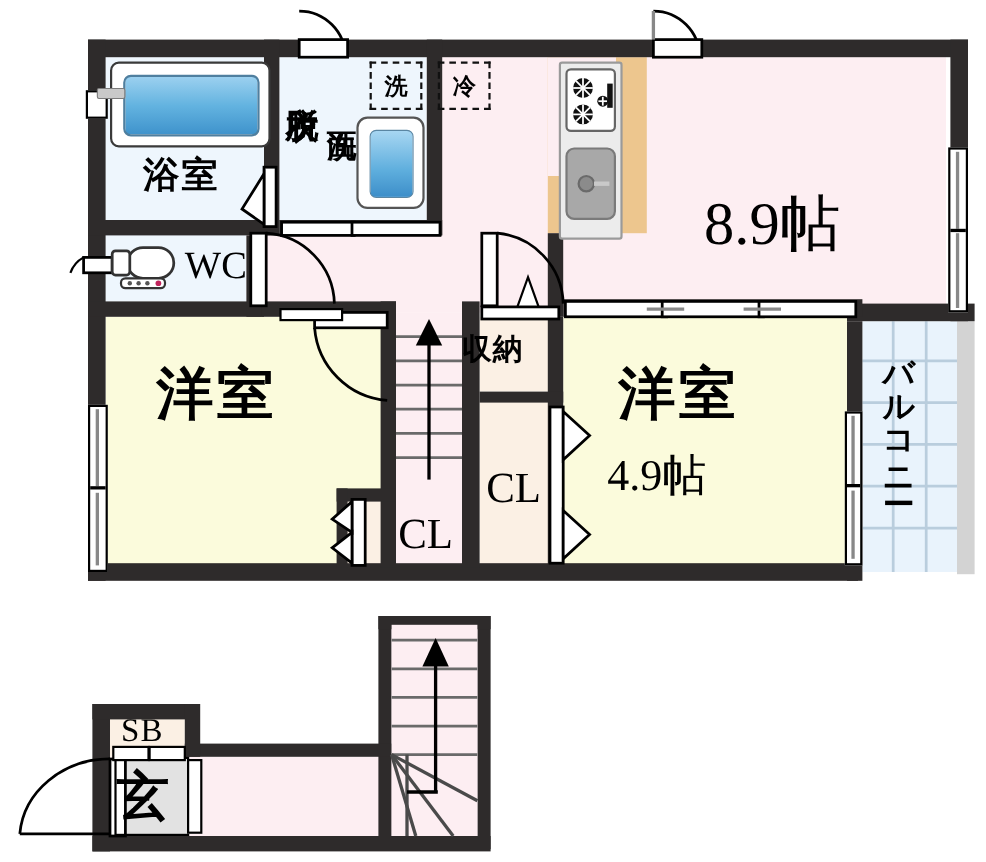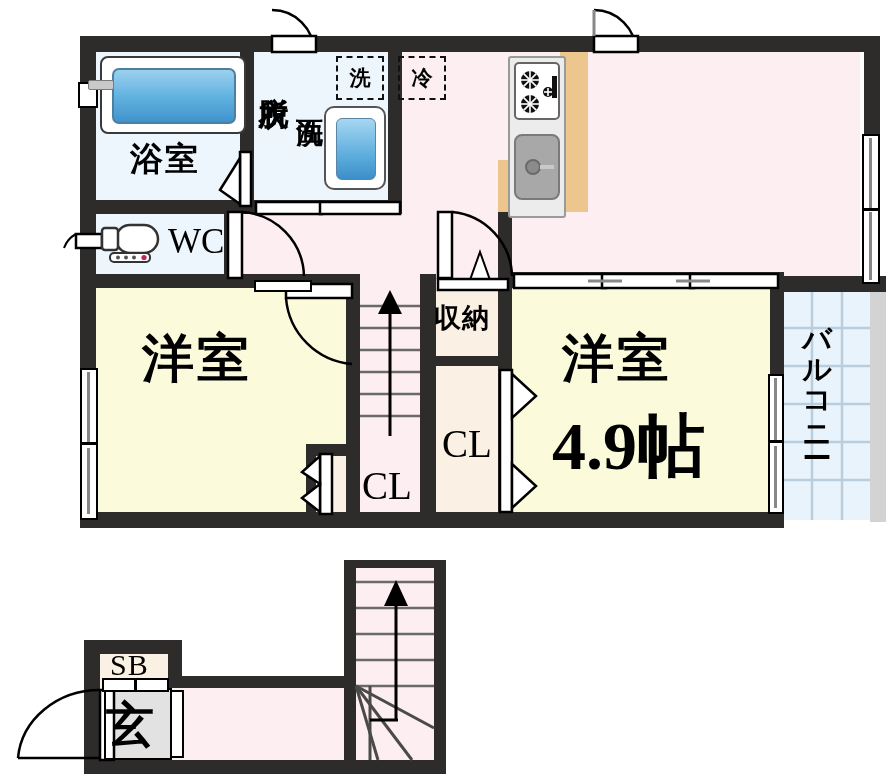--- a/index.html
+++ b/index.html
@@ -258,27 +258,28 @@
       <rect x="1" y="1" width="44" height="64" rx="7" fill="#a8a8a8" stroke="#7a7a7a" stroke-width="2"></rect>
       <circle cx="19" cy="33" r="7" fill="#8b8b8b" stroke="#6a6a6a" stroke-width="2"></circle>
       <line x1="26" y1="33" x2="40" y2="33" stroke="#c9c9c9" stroke-width="4"></line>
     </svg>
 
     <div class="lbl jp" style="left:130px;top:142px;font-size:33px;letter-spacing:2px;">浴室</div>
     <div class="lbl jp vert" style="left:258px;top:74px;font-size:30px;">脱衣所</div>
     <div class="lbl jp vert" style="left:296px;top:98px;font-size:27px;">洗面</div>
     <div class="lbl serif" style="left:168px;top:224px;font-size:35px;font-weight:400;">WC</div>
 
+    <div class="lbl serif" style="left:640px;top:176px;font-size:55px;">8.9帖</div>
 
     <div class="lbl jp" style="left:142px;top:332px;font-size:52px;letter-spacing:3px;">洋室</div>
 
     <div class="lbl jp" style="left:562px;top:332px;font-size:52px;letter-spacing:3px;">洋室</div>
-    <div class="lbl serif" style="left:552px;top:412px;font-size:68px;font-weight:bold;">4.9帖</div>
-
-    <div class="lbl jp" style="left:434px;top:304px;font-size:27px;letter-spacing:1px;">収納</div>
+    <div class="lbl serif" style="left:552px;top:412px;font-size:40px;">4.9帖</div>
+
+    <div class="lbl jp" style="left:420px;top:304px;font-size:27px;letter-spacing:1px;">収納</div>
     <div class="lbl serif" style="left:442px;top:424px;font-size:39px;">CL</div>
     <div class="lbl serif" style="left:362px;top:466px;font-size:39px;">CL</div>
   </div>
 
   <div class="abs" style="left:0;top:0;width:896px;height:784px;">
 
     <div class="abs f-pink" style="left:96px;top:688px;width:300px;height:72px;"></div>
     <div class="abs f-pink" style="left:356px;top:568px;width:78px;height:192px;"></div>
     <div class="abs f-gray" style="left:104px;top:688px;width:68px;height:72px;"></div>
     <div class="abs f-cream" style="left:100px;top:648px;width:68px;height:40px;"></div>

